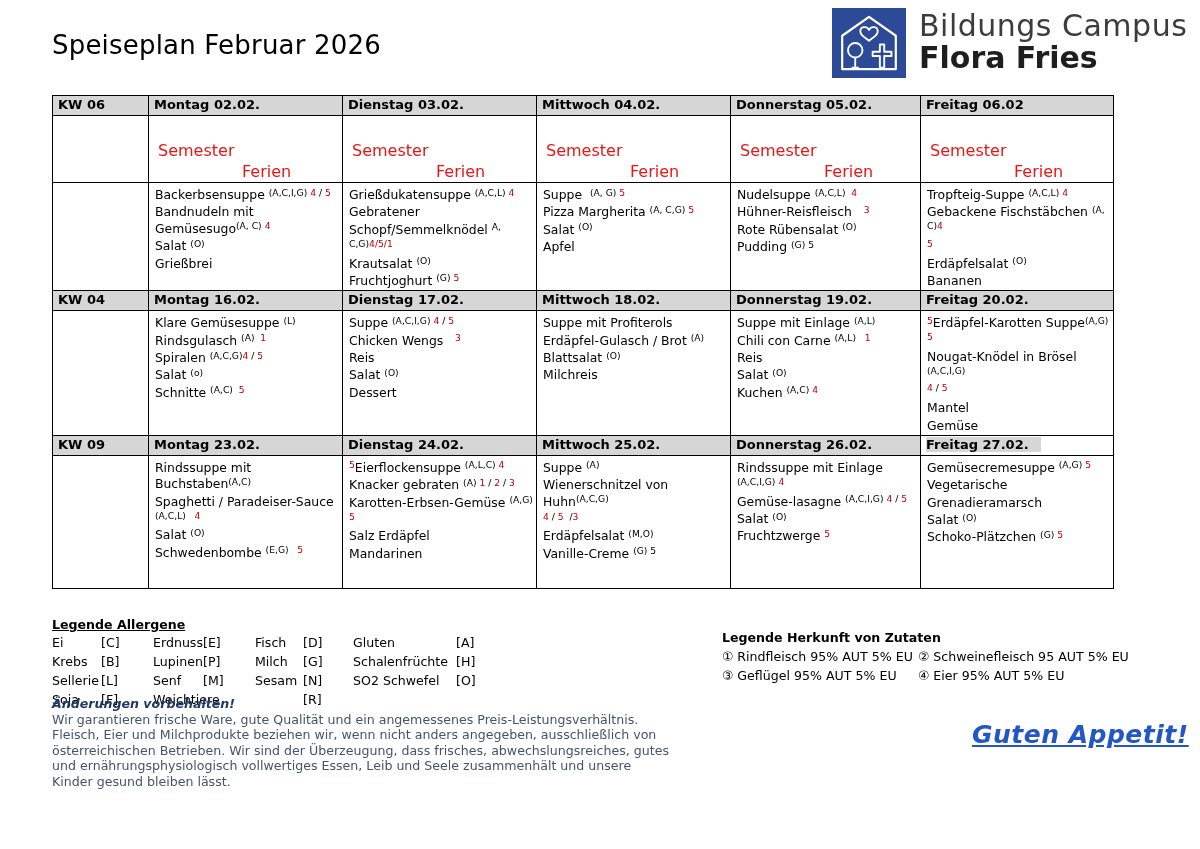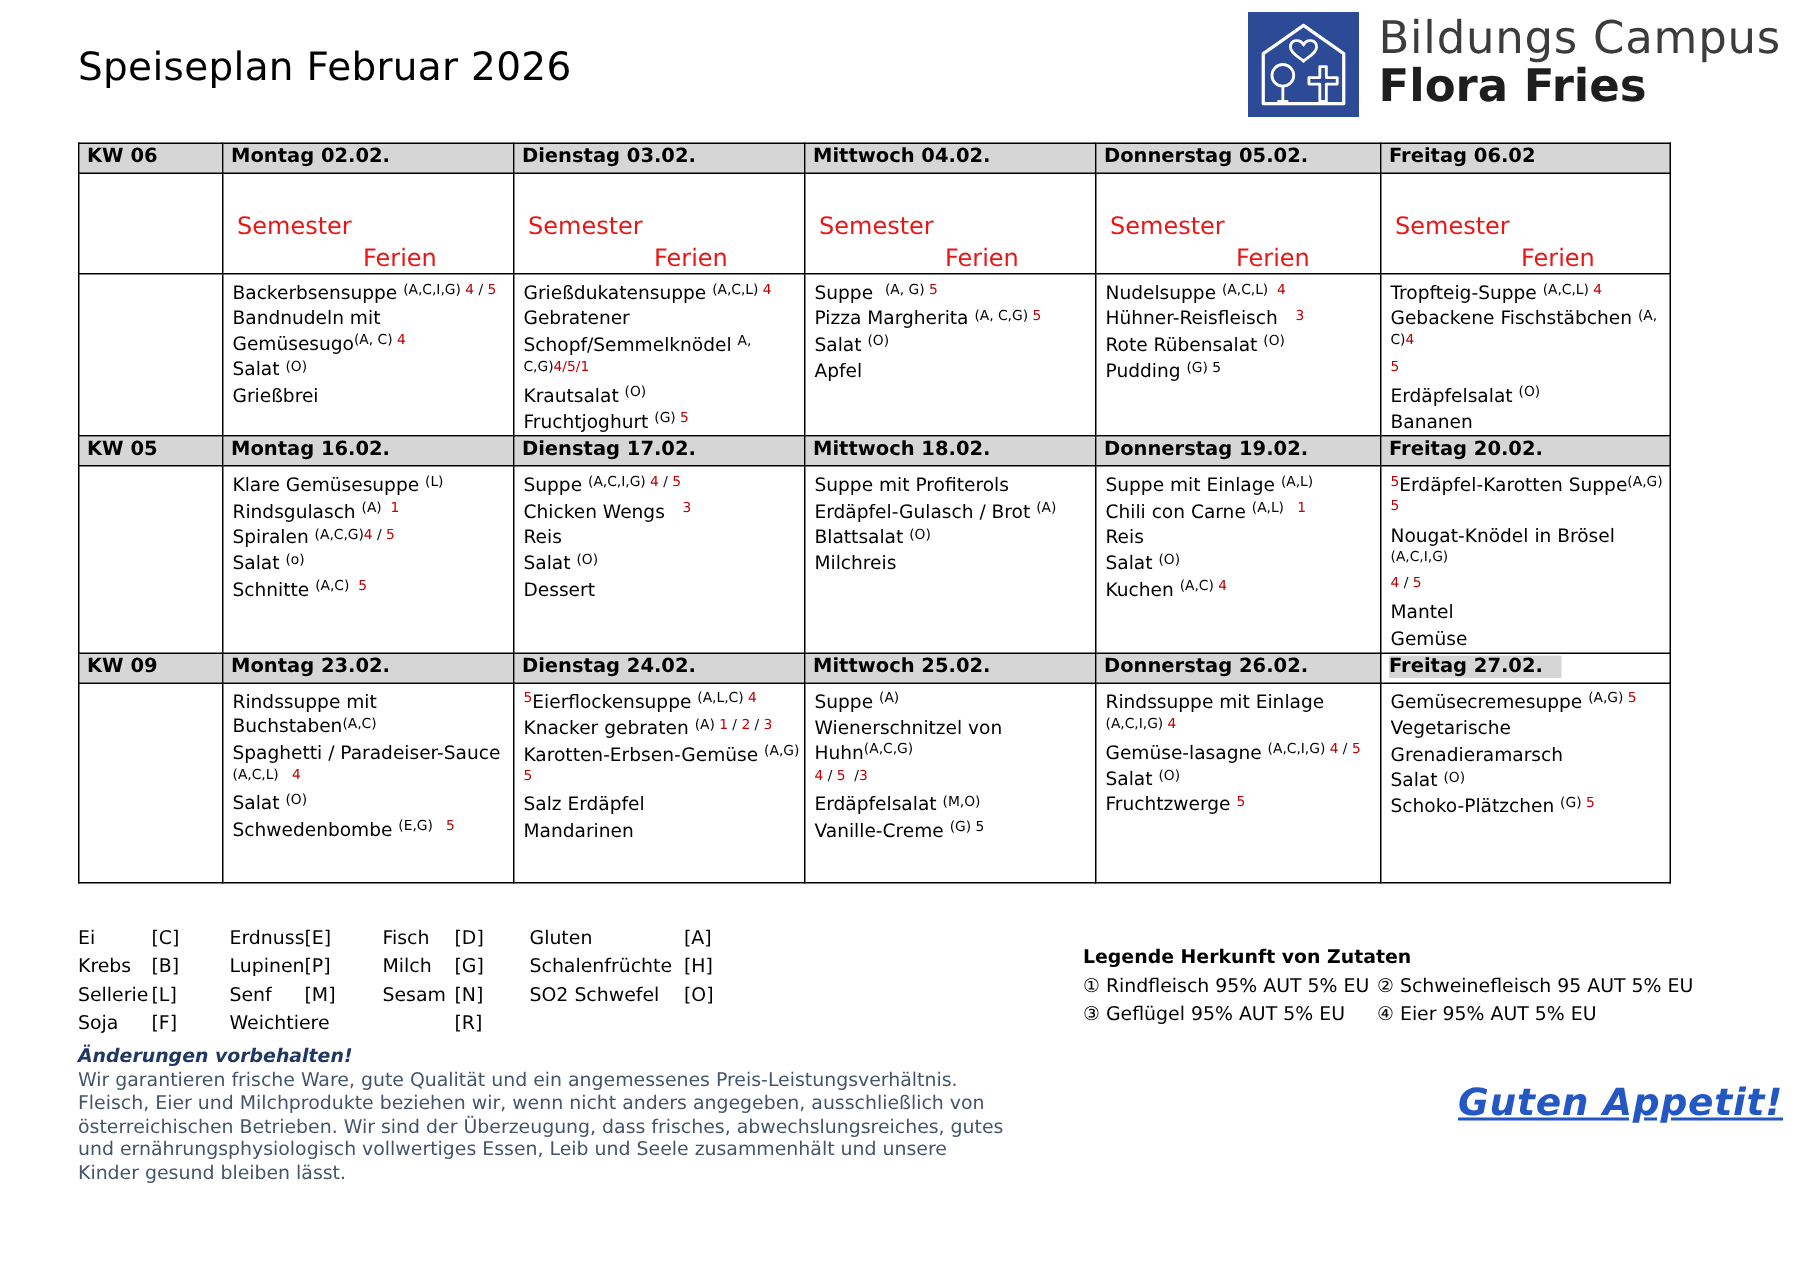--- a/index.html
+++ b/index.html
@@ -146,21 +146,21 @@
           </td>
           <td>
             <p class="mi"><span>Tropfteig-Suppe </span><span class="sup">(A,C,L) </span><span class="sup red">4</span></p>
             <p class="mi"><span>Gebackene Fischstäbchen </span><span class="sup">(A, C)</span><span class="sup red">4</span></p>
             <p class="mi"><span class="sup red">5</span></p>
             <p class="mi"><span>Erdäpfelsalat </span><span class="sup">(O)</span></p>
             <p class="mi"><span>Bananen</span></p>
           </td>
         </tr>
         <tr class="head-row">
-          <td>KW 05</td>
+          <td>KW 04</td>
           <td>Montag 16.02.</td>
           <td>Dienstag 17.02.</td>
           <td>Mittwoch 18.02.</td>
           <td>Donnerstag 19.02.</td>
           <td>Freitag 20.02.</td>
         </tr>
         <tr class="body-row h2">
           <td></td>
           <td>
             <p class="mi"><span>Klare Gemüsesuppe </span><span class="sup">(L)</span></p>
@@ -238,20 +238,21 @@
             <p class="mi"><span>Vegetarische</span></p>
             <p class="mi"><span>Grenadieramarsch</span></p>
             <p class="mi"><span>Salat </span><span class="sup">(O)</span></p>
             <p class="mi"><span>Schoko-Plätzchen </span><span class="sup">(G) </span><span class="sup red">5</span></p>
           </td>
         </tr>
       </tbody>
   </table>
 
   <div class="leg-all">
+    <p class="lt">Legende Allergene</p>
     <div class="leg-grid" id="leg-grid">
         <span>Ei</span>
         <span>[C]</span>
         <span>Erdnuss</span>
         <span>[E]</span>
         <span>Fisch</span>
         <span>[D]</span>
         <span>Gluten</span>
         <span>[A]</span>
         <span>Krebs</span>

